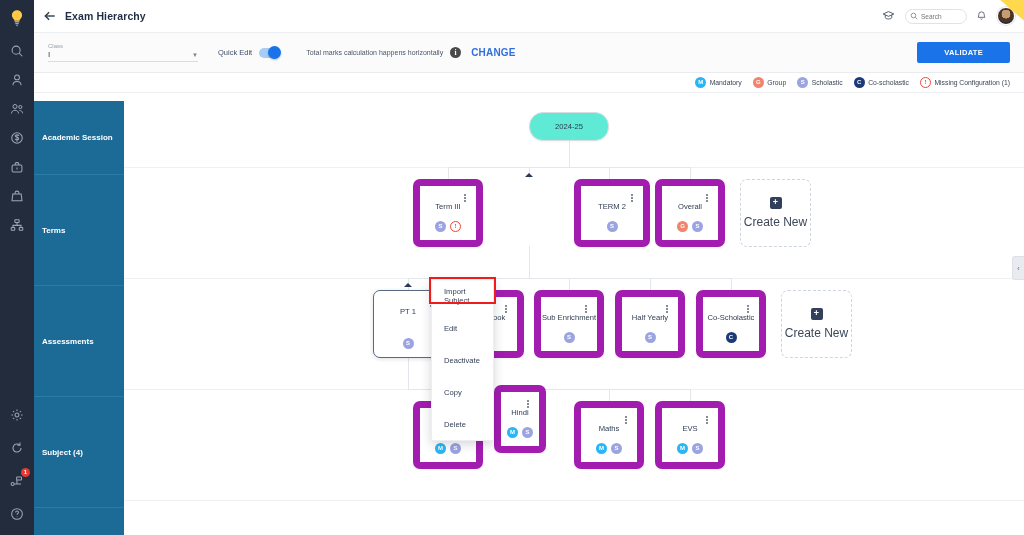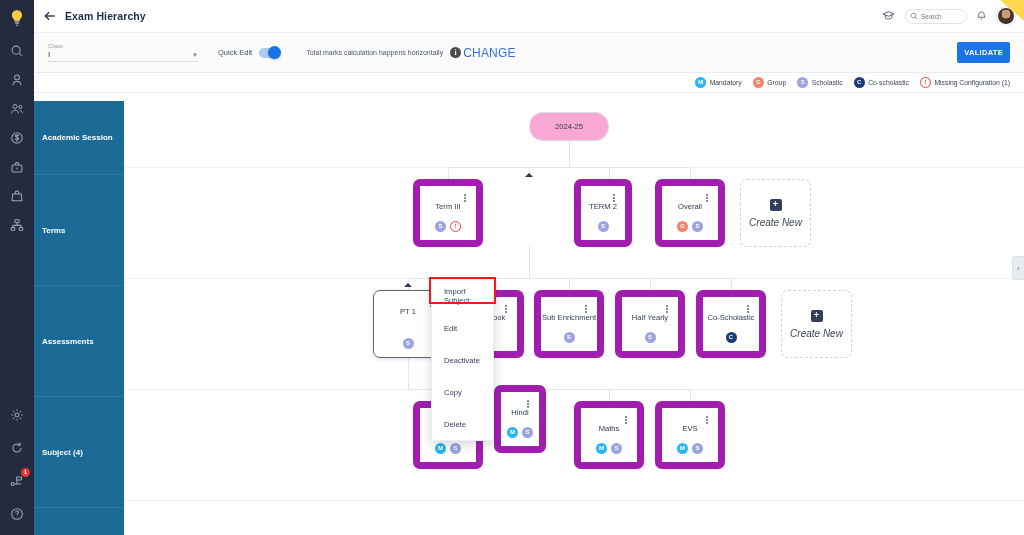--- a/index.html
+++ b/index.html
@@ -86,26 +86,26 @@
     position: absolute; right: -1px; top: -1.5px; width: 13px; height: 13px; border-radius: 50%;
     background: #1a73e8; box-shadow: 0 1px 2px rgba(0,0,0,.25);
   }
   .total-note { margin-left: 26px; font-size: 7px; color: #4b5666; }
   .info-dot {
     margin-left: 7px; width: 11px; height: 11px; border-radius: 50%; background: #4a4a4a;
     color: #fff; font-size: 7.5px; font-weight: bold; line-height: 11px; text-align: center;
     font-family: "Liberation Serif", serif; cursor: pointer;
   }
   .change-link {
-    margin-left: 2px; font-size: 12px; color: #2f6fde; font-weight: normal; letter-spacing: .2px; cursor: pointer;
+    margin-left: 10px; font-size: 10px; color: #2f6fde; font-weight: bold; letter-spacing: .2px; cursor: pointer;
   }
   .validate-btn {
     margin-left: auto; margin-right: 14px; background: #1a73e8; color: #fff;
     font-size: 7.5px; font-weight: bold; letter-spacing: .3px;
-    padding: 6px 7px; border: none; border-radius: 2px; cursor: pointer;
+    padding: 6px 27px; border: none; border-radius: 2px; cursor: pointer;
     font-family: "Liberation Sans", sans-serif;
   }
 
   
   .legend {
     position: absolute; left: 34px; top: 73px; width: 990px; height: 20px;
     background: #fff; border-bottom: 1px solid #edeff2;
     display: flex; align-items: center; justify-content: flex-end; gap: 11px; padding-right: 14px;
   }
   .legend-item { display: flex; align-items: center; gap: 3.5px; }
@@ -167,34 +167,34 @@
   }
   .badge {
     width: 11px; height: 11px; border-radius: 50%; color: #fff;
     font-size: 6px; font-weight: bold; line-height: 11px; text-align: center;
   }
   .badge.warn {
     background: #fff; border: 1.2px solid #e8463c; color: #e8463c;
     font-family: "Liberation Serif", serif; line-height: 9px; font-size: 7px;
   }
   .session-pill {
-    position: absolute; border: 1px solid #d9dde3; border-radius: 14px; background: #f9a8d4;
+    position: absolute; border: 1px solid #d9dde3; border-radius: 14px; background: #5eead4;
     display: flex; align-items: center; justify-content: center;
     font-size: 7.6px; color: #2f3b4f; box-shadow: 0 1px 2px rgba(16,24,40,.04);
   }
   .create-card {
     position: absolute; border: 1px dashed #cfd5dd; border-radius: 7px; background: #fff;
     display: flex; flex-direction: column; align-items: center; justify-content: center; gap: 6px;
     cursor: pointer;
   }
   .plus-sq {
     width: 12px; height: 12px; border-radius: 2px; background: #33405c; color: #fff;
     font-size: 9px; line-height: 11px; text-align: center; font-weight: bold;
   }
-  .create-label { font-size: 10px; color: #3b4759; font-style: italic; }
+  .create-label { font-size: 12px; color: #3b4759; }
 
   
   .ctx-menu {
     position: absolute; background: #fff; border: 1px solid #eceef1;
     box-shadow: 0 3px 10px rgba(16,24,40,.18); z-index: 40;
   }
   .ctx-item {
     font-size: 7.6px; color: #34405a; padding: 16px 12px; height: 24px;
     display: flex; align-items: center; cursor: pointer;
   }
@@ -430,21 +430,21 @@
           <i></i>
           <i></i>
           <i></i>
         </span>
       <div class="card-title">Term III</div>
       <div class="badges">
         <span class="badge" style="background:#9ba4e0">S</span>
         <span class="badge warn">!</span>
       </div>
     </div>
-    <div class="card" style="left:540px; top:86px; width:58px; height:68px">
+    <div class="card" style="left:540px; top:86px; width:76px; height:68px">
       <span class="kebab">
           <i></i>
           <i></i>
           <i></i>
         </span>
       <div class="card-title">TERM 2</div>
       <div class="badges">
         <span class="badge" style="background:#9ba4e0">S</span>
       </div>
     </div>

